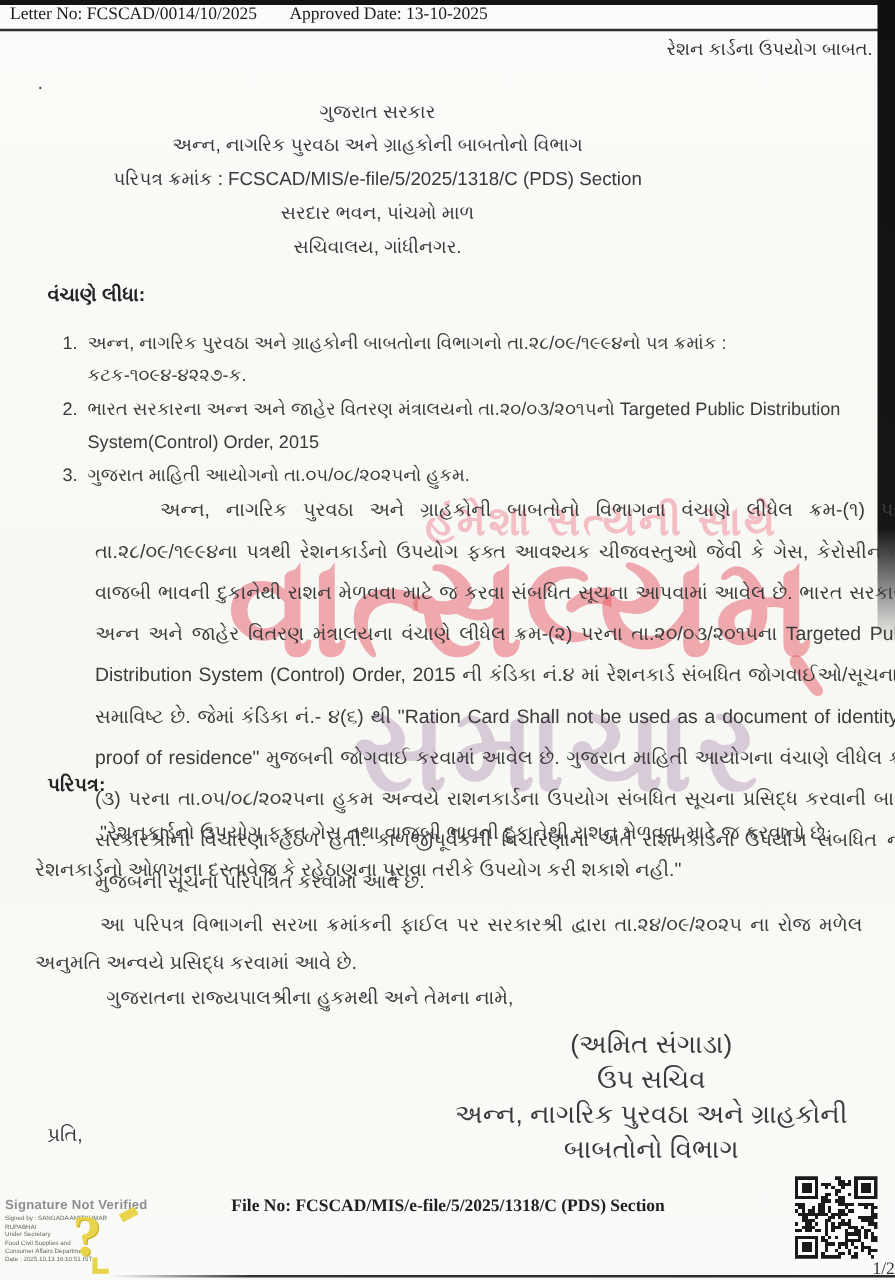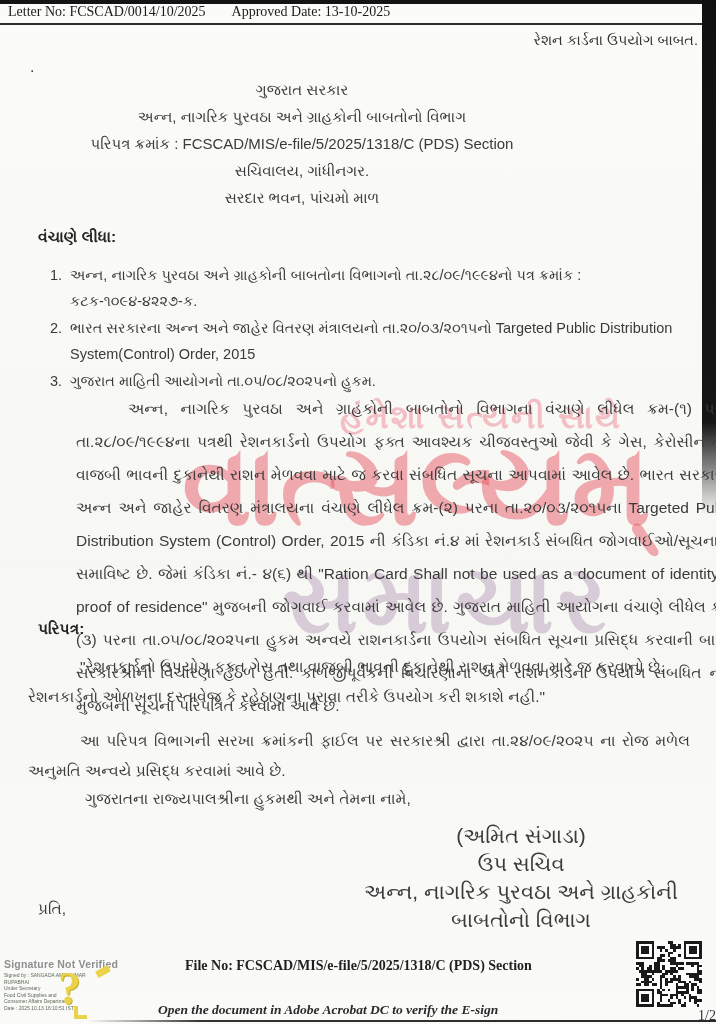--- a/index.html
+++ b/index.html
@@ -88,22 +88,22 @@
     <span>Letter No: FCSCAD/0014/10/2025</span><span class="gap"></span><span>Approved Date: 13-10-2025</span>
   </div>
 
   <div class="abs subject-line">રેશન કાર્ડના ઉપયોગ બાબત.</div>
   <div class="abs stray-dot">.</div>
 
   <div class="abs letterhead">
     <div class="ln">ગુજરાત સરકાર</div>
     <div class="ln">અન્ન, નાગરિક પુરવઠા અને ગ્રાહકોની બાબતોનો વિભાગ</div>
     <div class="ln">પરિપત્ર ક્રમાંક :  FCSCAD/MIS/e-file/5/2025/1318/C (PDS) Section</div>
+    <div class="ln">સરદાર ભવન, પાંચમો માળ</div>
     <div class="ln">સચિવાલય, ગાંધીનગર.</div>
-    <div class="ln">સરદાર ભવન, પાંચમો માળ</div>
   </div>
 
   <div class="abs wm wm1" style="color:rgba(238,142,155,0.55);">હંમેશા સત્યની સાથે</div>
   <div class="abs wm wm2" style="color:rgba(230,82,94,0.48);margin-left:24px;">વાત્સલ્યમ્</div>
   <div class="abs wm wm3" style="color:rgba(185,160,187,0.5);">સમાચાર</div>
 
   <div class="abs sec-heading read-heading">વંચાણે લીધા:</div>
   <div class="abs read-list">
     <div class="read-item">
       <span class="no">1.</span>
@@ -142,21 +142,20 @@
       <div>Food Civil Supplies and</div>
       <div>Consumer Affairs Department</div>
       <div>Date : 2025.10.13 16:10:51 IST</div>
     </div>
   </div>
   <div class="abs stamp-q">?</div>
   <div class="abs stamp-br1"></div>
   <div class="abs stamp-br2"></div>
 
   <div class="abs footer-file">File No: FCSCAD/MIS/e-file/5/2025/1318/C (PDS) Section</div>
-  <div class="abs footer-note">Open the document in Adobe Acrobat DC to verify the E-sign</div>
 
   <div class="abs qr">
       <svg xmlns="http://www.w3.org/2000/svg" width="66" height="66" viewBox="0 0 25 25" shape-rendering="crispEdges">
         <rect width="25" height="25" fill="#fdfdfd"></rect>
         <rect x="0" y="0" width="7" height="7" fill="#1a1a1a"></rect>
         <rect x="1" y="1" width="5" height="5" fill="#fff"></rect>
         <rect x="2" y="2" width="3" height="3" fill="#1a1a1a"></rect>
         <rect x="18" y="0" width="7" height="7" fill="#1a1a1a"></rect>
         <rect x="19" y="1" width="5" height="5" fill="#fff"></rect>
         <rect x="20" y="2" width="3" height="3" fill="#1a1a1a"></rect>

